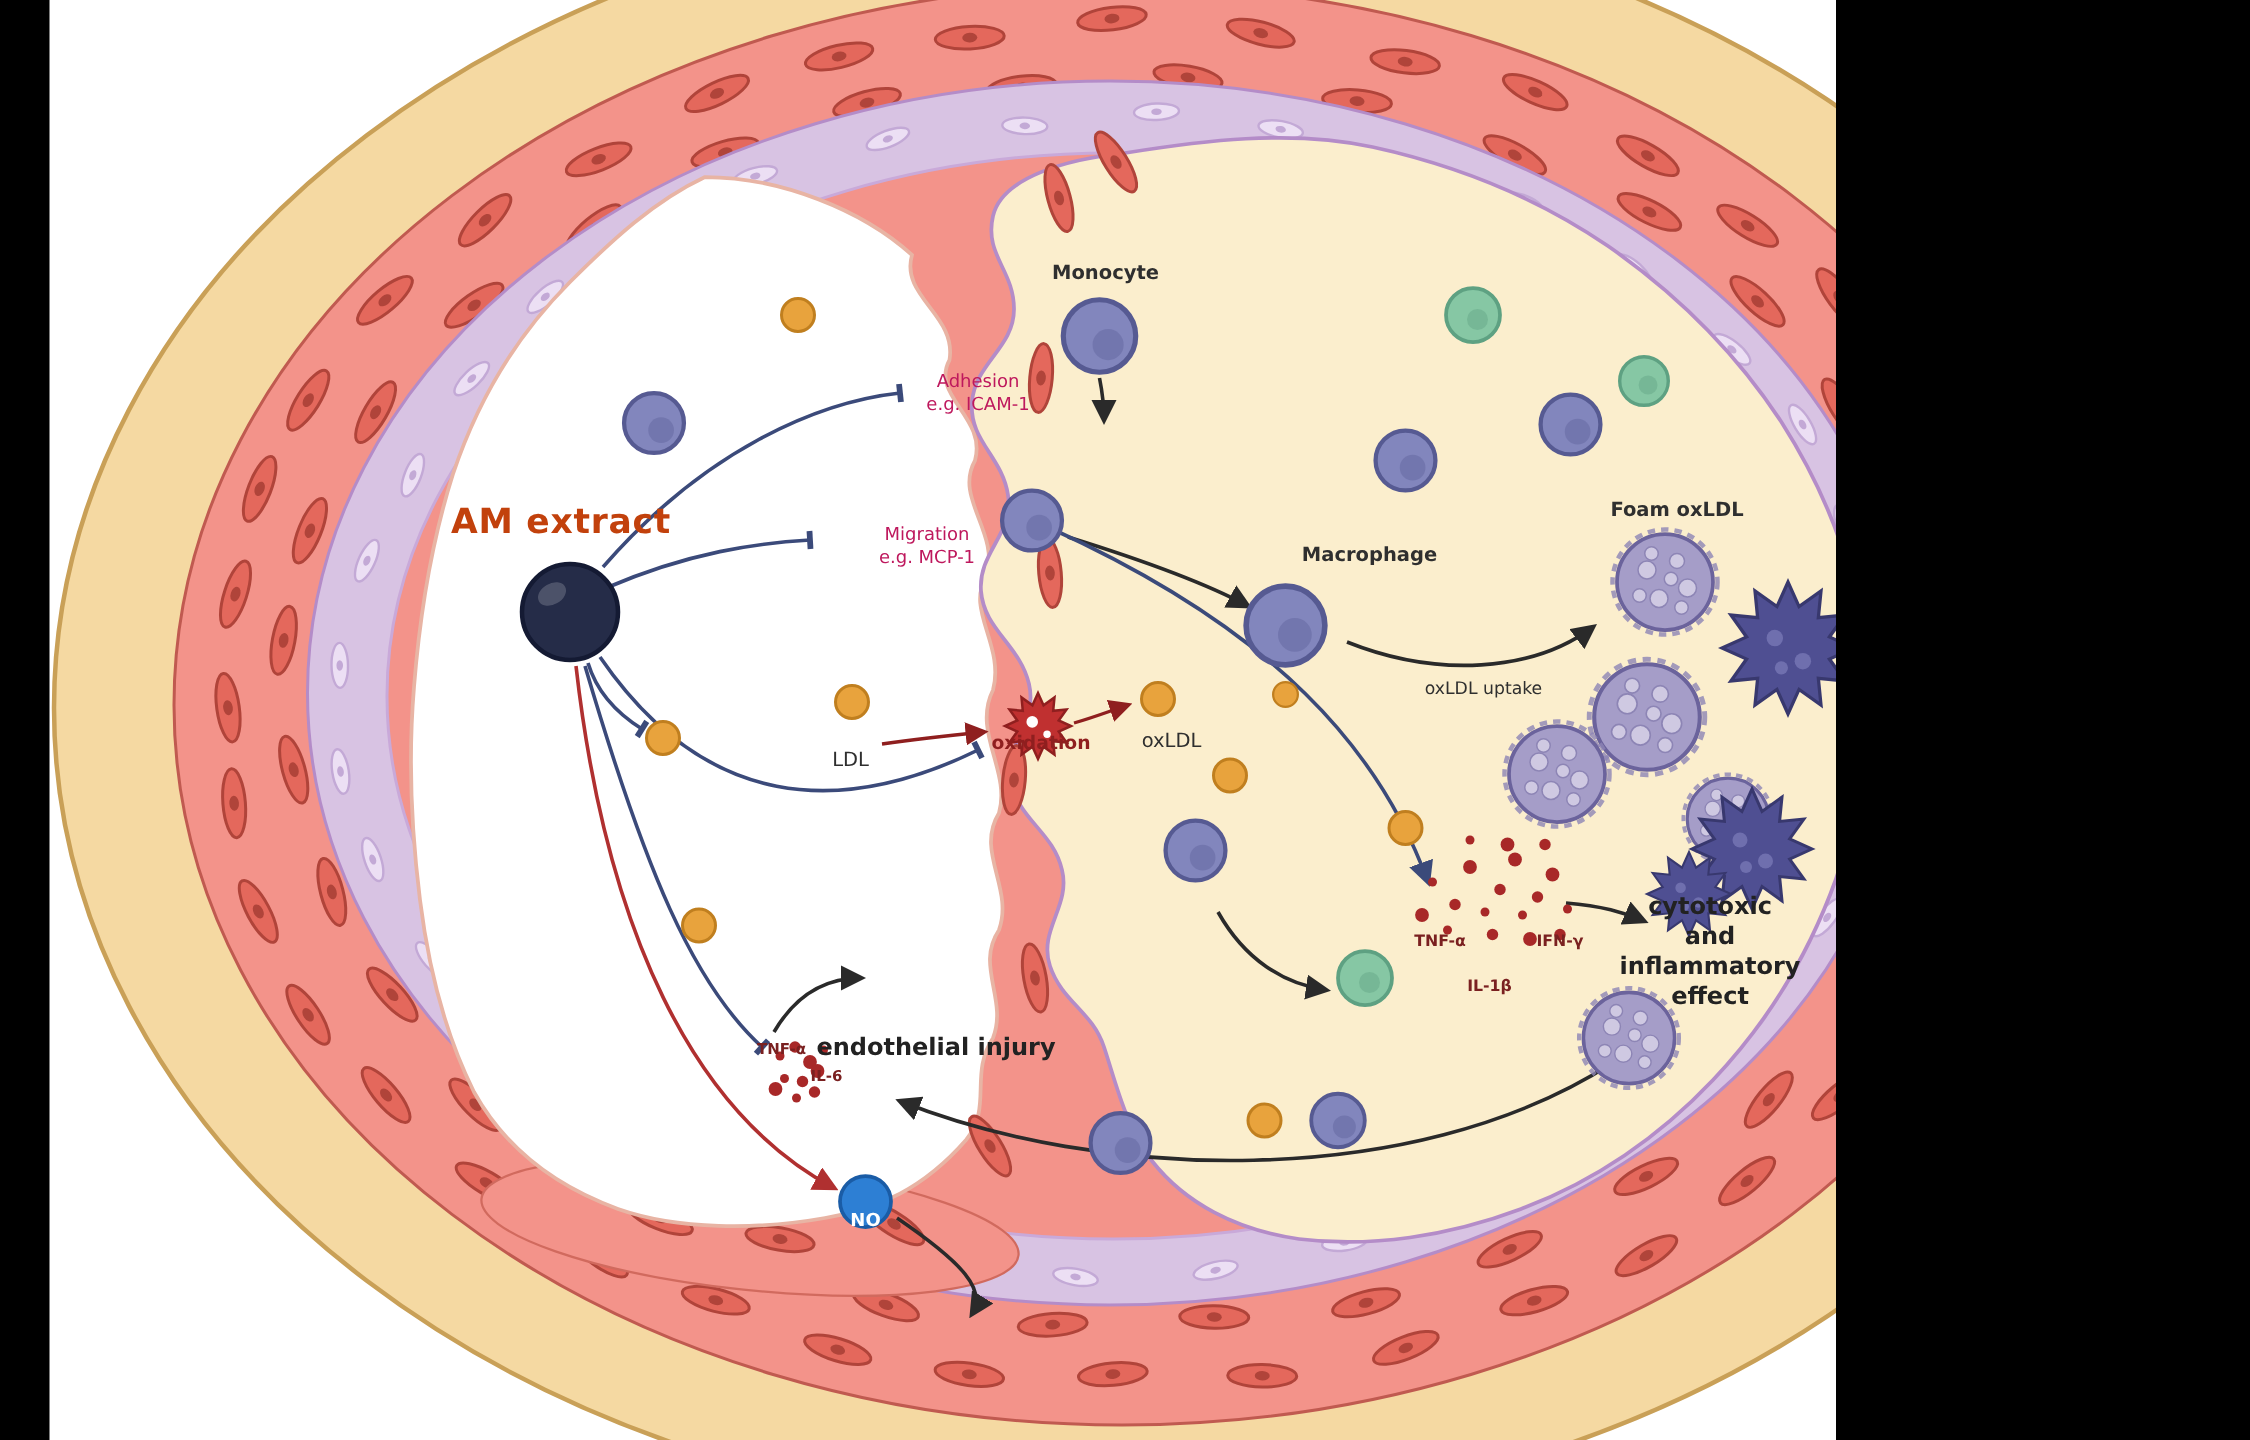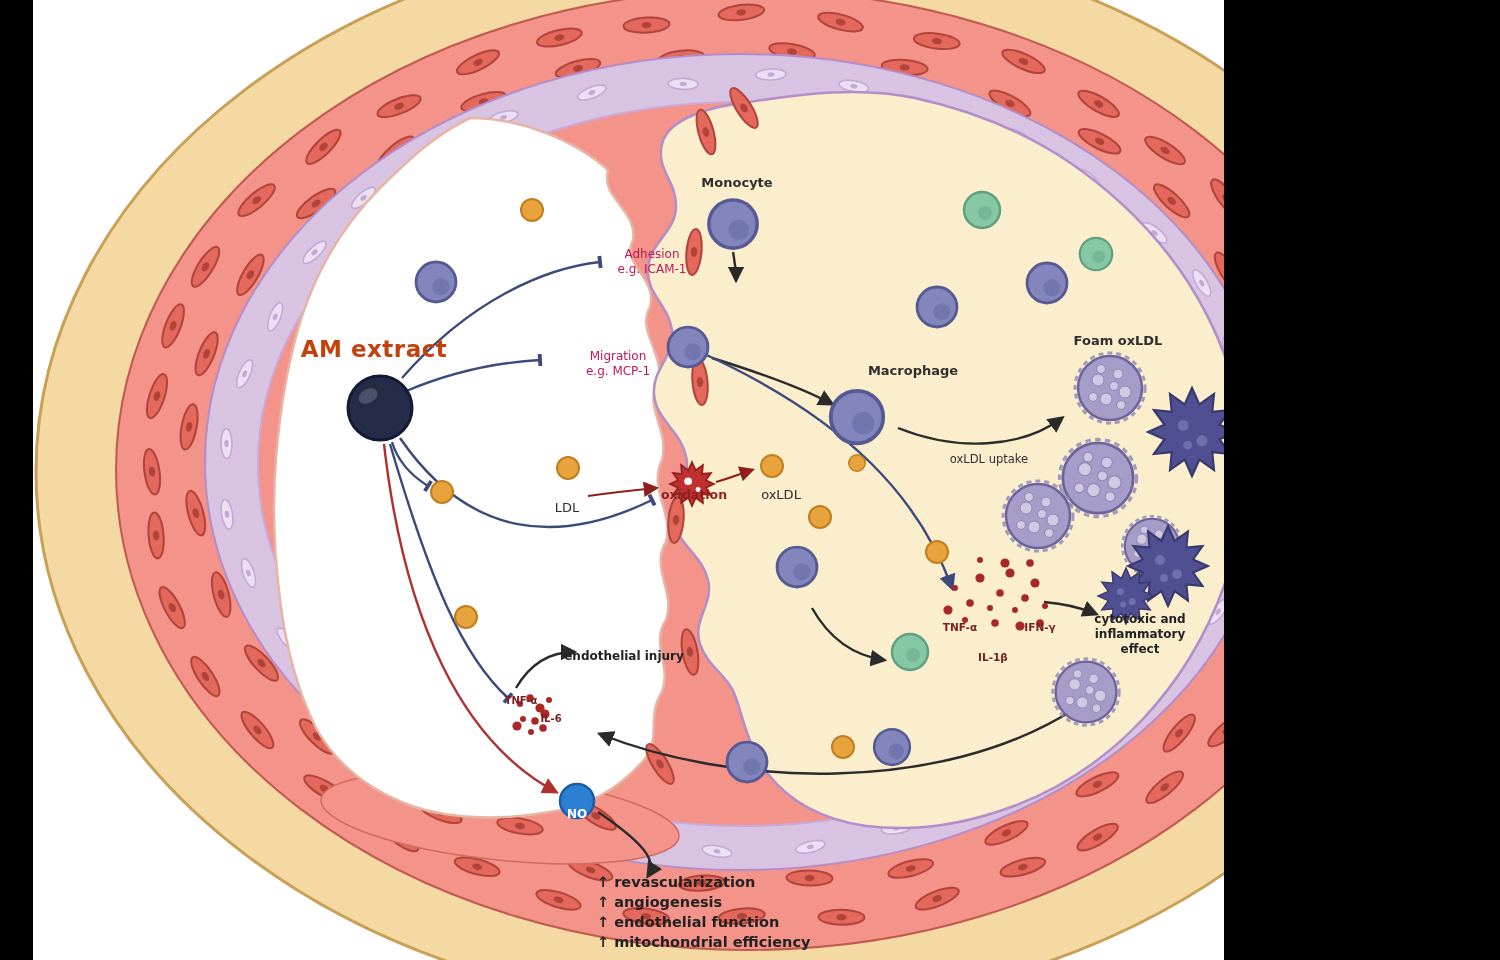--- a/index.html
+++ b/index.html
@@ -9,21 +9,21 @@
   .bar-left{left:0;width:33px;}
   .bar-right{right:0;width:36px;}
   svg#bg{position:absolute;left:0;top:0;}
   .lbl{position:absolute;transform:translate(-50%,-50%);white-space:pre-line;text-align:center;
        line-height:1.25;color:#333;z-index:20;pointer-events:none;}
   .am{font-size:23px;font-weight:bold;color:#c2410c;letter-spacing:.5px;}
   .sm{font-size:12px;color:#be185d;}
   .plain{font-size:13px;color:#2f2f2f;}
   .bold-red{font-size:12.5px;font-weight:bold;color:#8f1f1f;margin-top:44px;}
   .cytok{font-size:10.5px;font-weight:600;color:#7a2020;}
-  .boldblk{font-size:12px;font-weight:bold;color:#222;}
+  .boldblk{font-size:16px;font-weight:bold;color:#222;}
   .no-lbl{font-size:12px;font-weight:bold;color:#fff;}
   .outcomes{position:absolute;left:597px;top:872px;z-index:20;}
   .outcome-item{font-size:14.5px;font-weight:bold;color:#222;line-height:20px;white-space:pre;}
 </style>
 </head>
 <body>
 
 <div class="stage">
   <div class="bar bar-left"></div>
   <div class="bar bar-right"></div>
@@ -354,24 +354,18 @@
   <div class="lbl plain" style="left:781px;top:495px;">oxLDL</div>
   <div class="lbl plain" style="left:913px;top:371px;font-weight:600;">Macrophage</div>
   <div class="lbl plain" style="left:989px;top:459px;font-size:11.5px;">oxLDL uptake</div>
   <div class="lbl plain" style="left:1118px;top:341px;font-weight:600;">Foam oxLDL</div>
   <div class="lbl cytok" style="left:960px;top:628px;">TNF-α</div>
   <div class="lbl cytok" style="left:1040px;top:628px;">IFN-γ</div>
   <div class="lbl cytok" style="left:993px;top:658px;">IL-1β</div>
   <div class="lbl boldblk" style="left:1140px;top:634px;">cytotoxic and
 inflammatory
 effect</div>
-  <div class="lbl boldblk" style="left:624px;top:656px;">endothelial injury</div>
+  <div class="lbl boldblk" style="left:624px;top:698px;">endothelial injury</div>
   <div class="lbl cytok" style="left:521px;top:701px;font-size:10px;">TNF-α</div>
   <div class="lbl cytok" style="left:551px;top:719px;font-size:10px;">IL-6</div>
   <div class="lbl no-lbl" style="left:577px;top:801px;margin-top:13px;">NO</div>
 
-  <div class="outcomes">
-    <div class="outcome-item">↑ revascularization</div>
-    <div class="outcome-item">↑ angiogenesis</div>
-    <div class="outcome-item">↑ endothelial function</div>
-    <div class="outcome-item">↑ mitochondrial efficiency</div>
-  </div>
 </div>
 
 </body></html>

